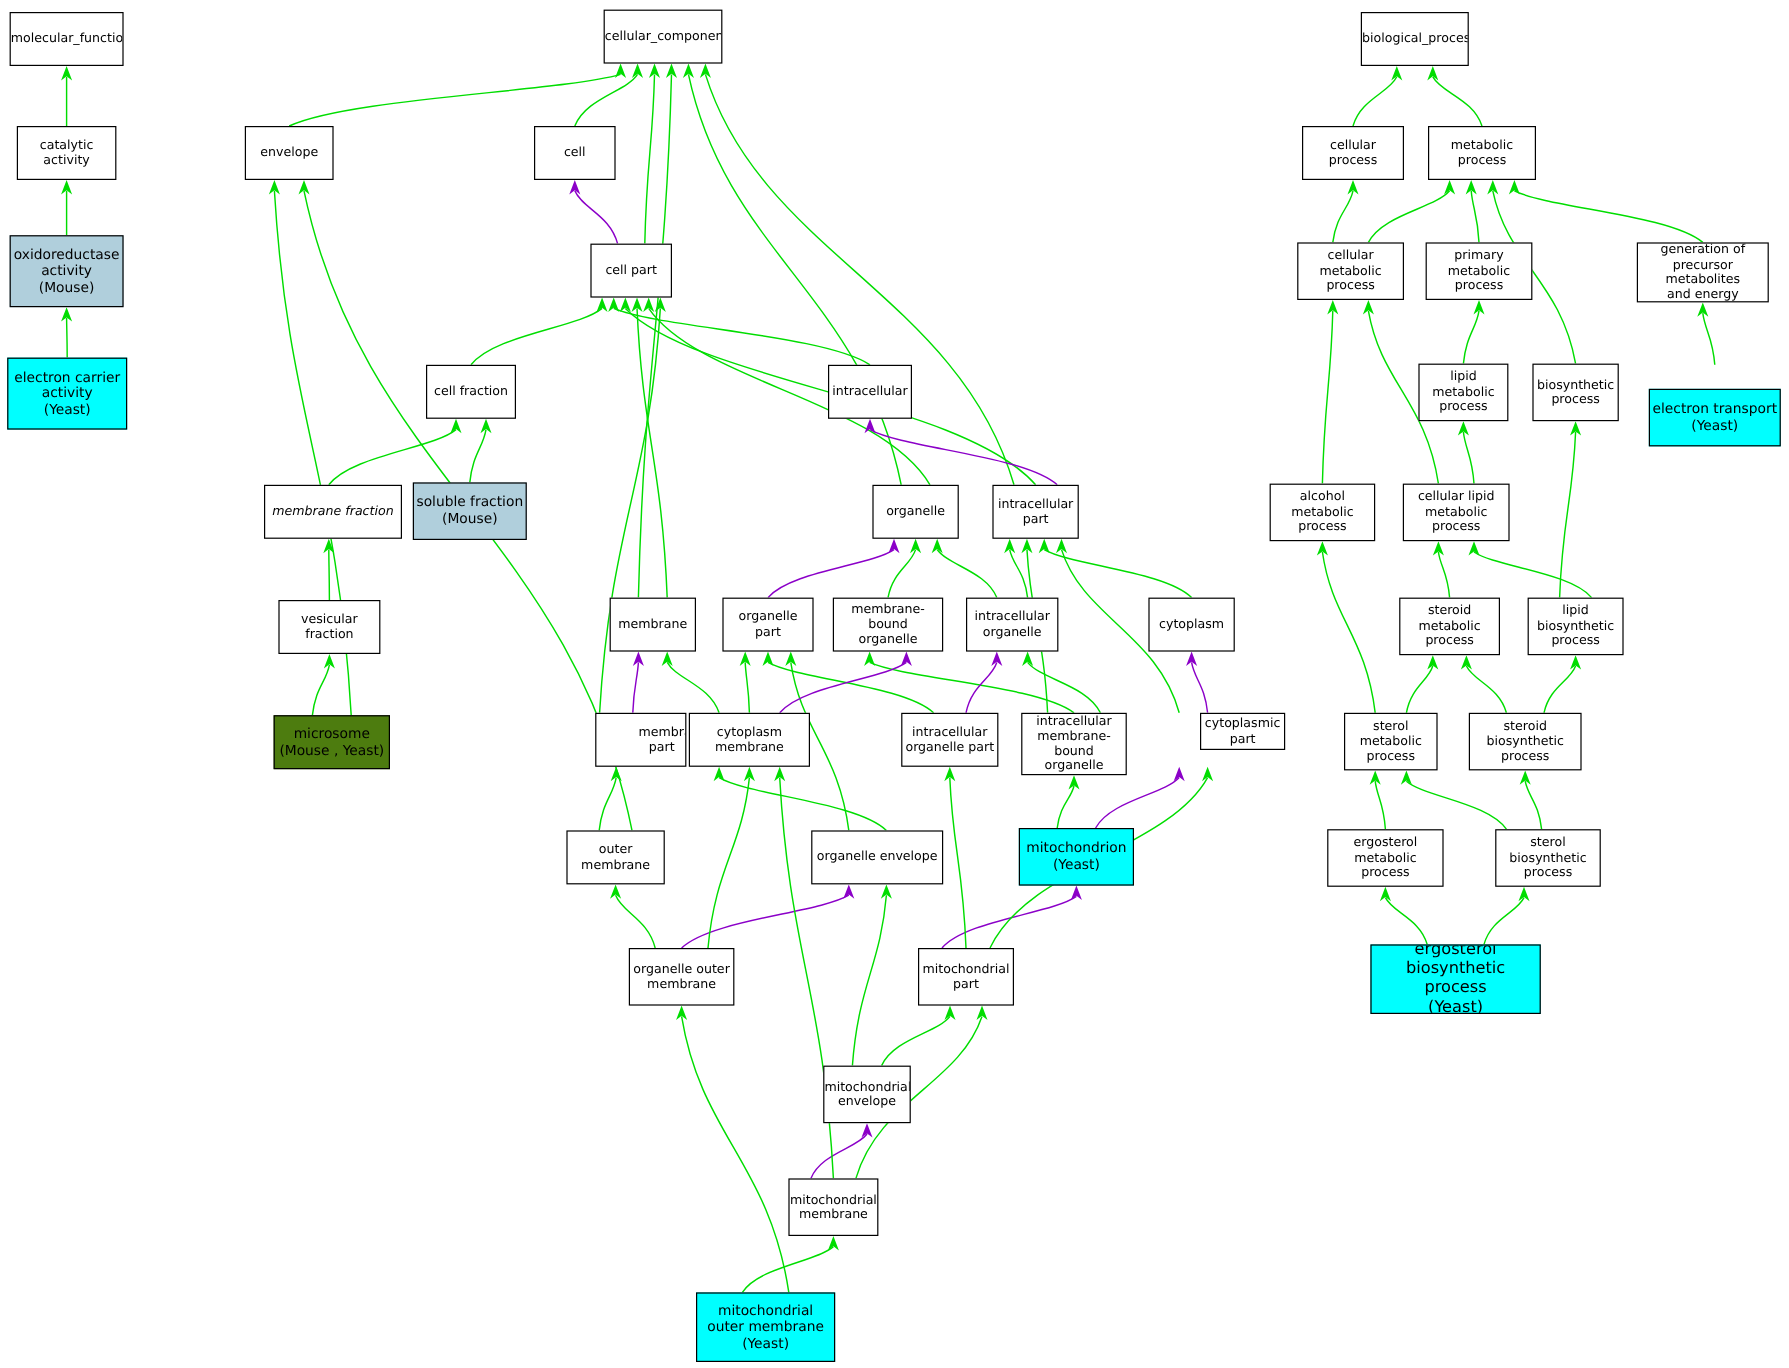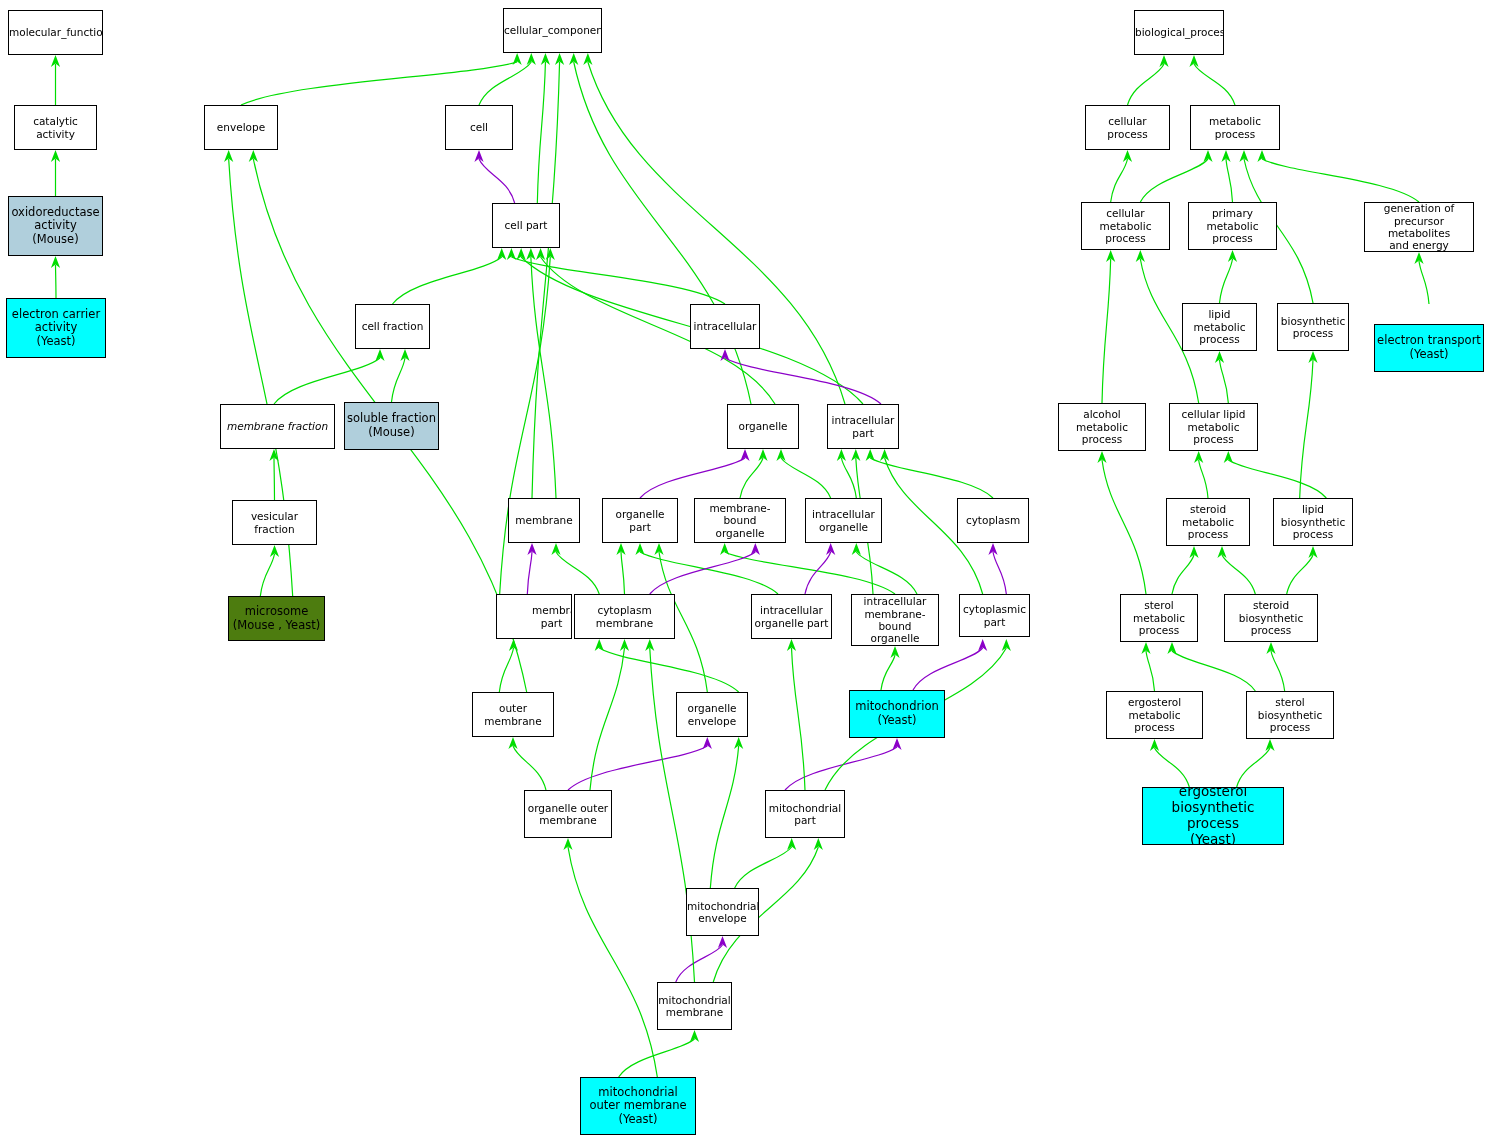--- a/index.html
+++ b/index.html
@@ -304,28 +304,28 @@
       </div>
       <div class="go-node fill-white sz-10" style="left: 751px; top: 594px; width: 81px; height: 45px;">
         <span class="node-label">intracellular
 organelle part</span>
       </div>
       <div class="go-node fill-white sz-10" style="left: 851px; top: 594px; width: 88px; height: 52px;">
         <span class="node-label">intracellular
 membrane-bound
 organelle</span>
       </div>
-      <div class="go-node fill-white sz-10" style="left: 959px; top: 594px; width: 71px; height: 43px;">
+      <div class="go-node fill-white sz-10" style="left: 1000px; top: 594px; width: 71px; height: 31px;">
         <span class="node-label">cytoplasmic
 part</span>
       </div>
       <div class="go-node fill-white sz-10" style="left: 472px; top: 692px; width: 82px; height: 45px;">
         <span class="node-label">outer membrane</span>
       </div>
-      <div class="go-node fill-white sz-10" style="left: 676px; top: 692px; width: 72px; height: 45px;">
+      <div class="go-node fill-white sz-10" style="left: 676px; top: 692px; width: 110px; height: 45px;">
         <span class="node-label">organelle envelope</span>
       </div>
       <div class="go-node fill-cyan sz-11" style="left: 849px; top: 690px; width: 96px; height: 48px;">
         <span class="node-label">mitochondrion
 (Yeast)</span>
       </div>
       <div class="go-node fill-white sz-10" style="left: 524px; top: 790px; width: 88px; height: 48px;">
         <span class="node-label">organelle outer
 membrane</span>
       </div>

